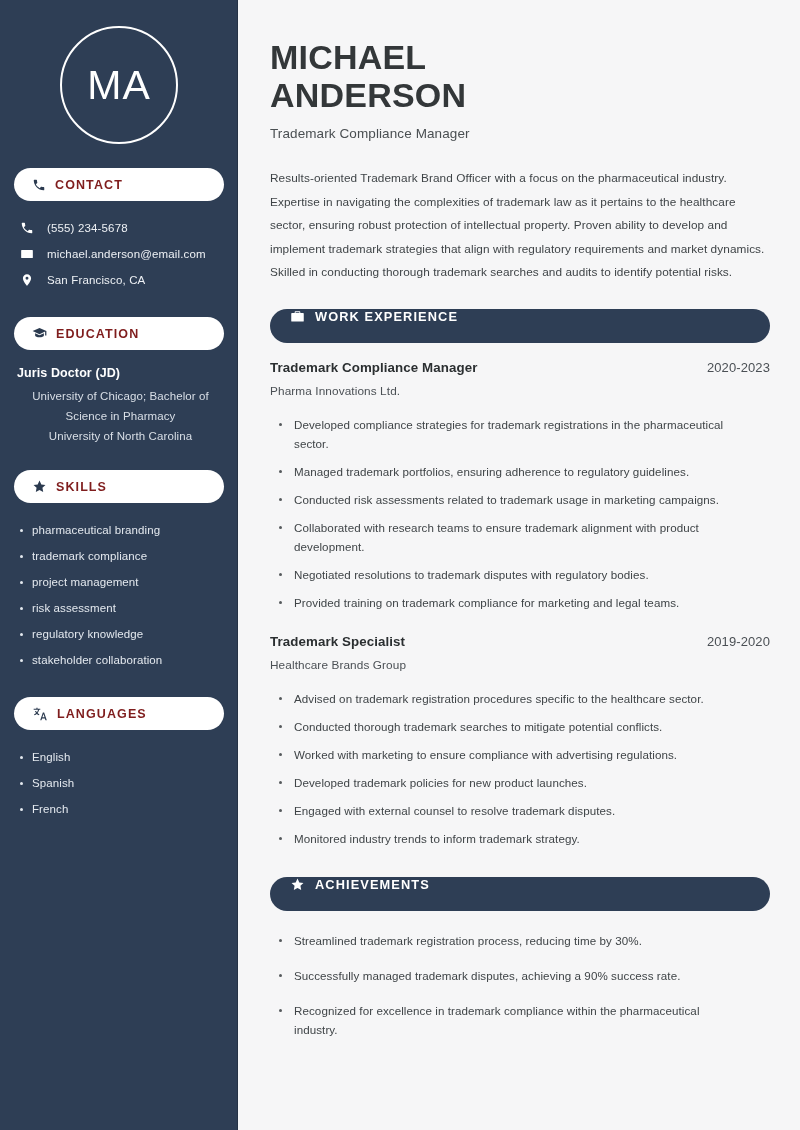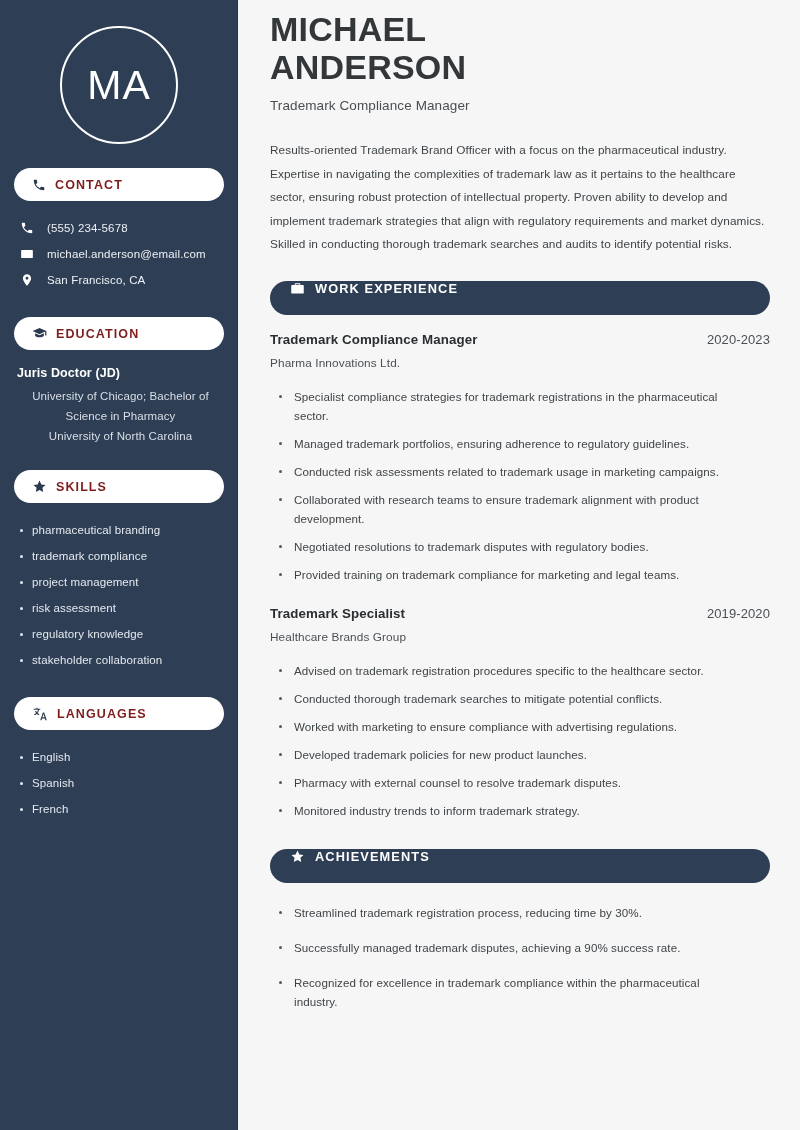--- a/index.html
+++ b/index.html
@@ -121,21 +121,21 @@
     width: 3px; height: 3px;
     border-radius: 50%;
     background: #e4e9ef;
     margin-top: 7px;
     flex: 0 0 auto;
   }
 
   
   .main {
     flex: 1;
-    padding: 10px 30px 0 32px;
+    padding: 38px 30px 0 32px;
     background: #f6f6f7;
   }
   .name {
     color: #333739;
     font-size: 34px;
     font-weight: 700;
     line-height: 38px;
     letter-spacing: .2px;
   }
   .role {
@@ -368,21 +368,21 @@
 
     <div class="job">
       <div class="job-head">
         <span class="job-title">Trademark Compliance Manager</span>
         <span class="job-dates">2020-2023</span>
       </div>
       <div class="job-org">Pharma Innovations Ltd.</div>
       <div class="mlist">
         <div class="mitem">
           <span class="dot"></span>
-          <span class="txt">Specialist compliance strategies for trademark registrations in the pharmaceutical sector.</span>
+          <span class="txt">Developed compliance strategies for trademark registrations in the pharmaceutical sector.</span>
         </div>
         <div class="mitem">
           <span class="dot"></span>
           <span class="txt">Managed trademark portfolios, ensuring adherence to regulatory guidelines.</span>
         </div>
         <div class="mitem">
           <span class="dot"></span>
           <span class="txt">Conducted risk assessments related to trademark usage in marketing campaigns.</span>
         </div>
         <div class="mitem">
@@ -418,21 +418,21 @@
         <div class="mitem">
           <span class="dot"></span>
           <span class="txt">Worked with marketing to ensure compliance with advertising regulations.</span>
         </div>
         <div class="mitem">
           <span class="dot"></span>
           <span class="txt">Developed trademark policies for new product launches.</span>
         </div>
         <div class="mitem">
           <span class="dot"></span>
-          <span class="txt">Pharmacy with external counsel to resolve trademark disputes.</span>
+          <span class="txt">Engaged with external counsel to resolve trademark disputes.</span>
         </div>
         <div class="mitem">
           <span class="dot"></span>
           <span class="txt">Monitored industry trends to inform trademark strategy.</span>
         </div>
       </div>
     </div>
 
     <div class="bar">
       <span>

